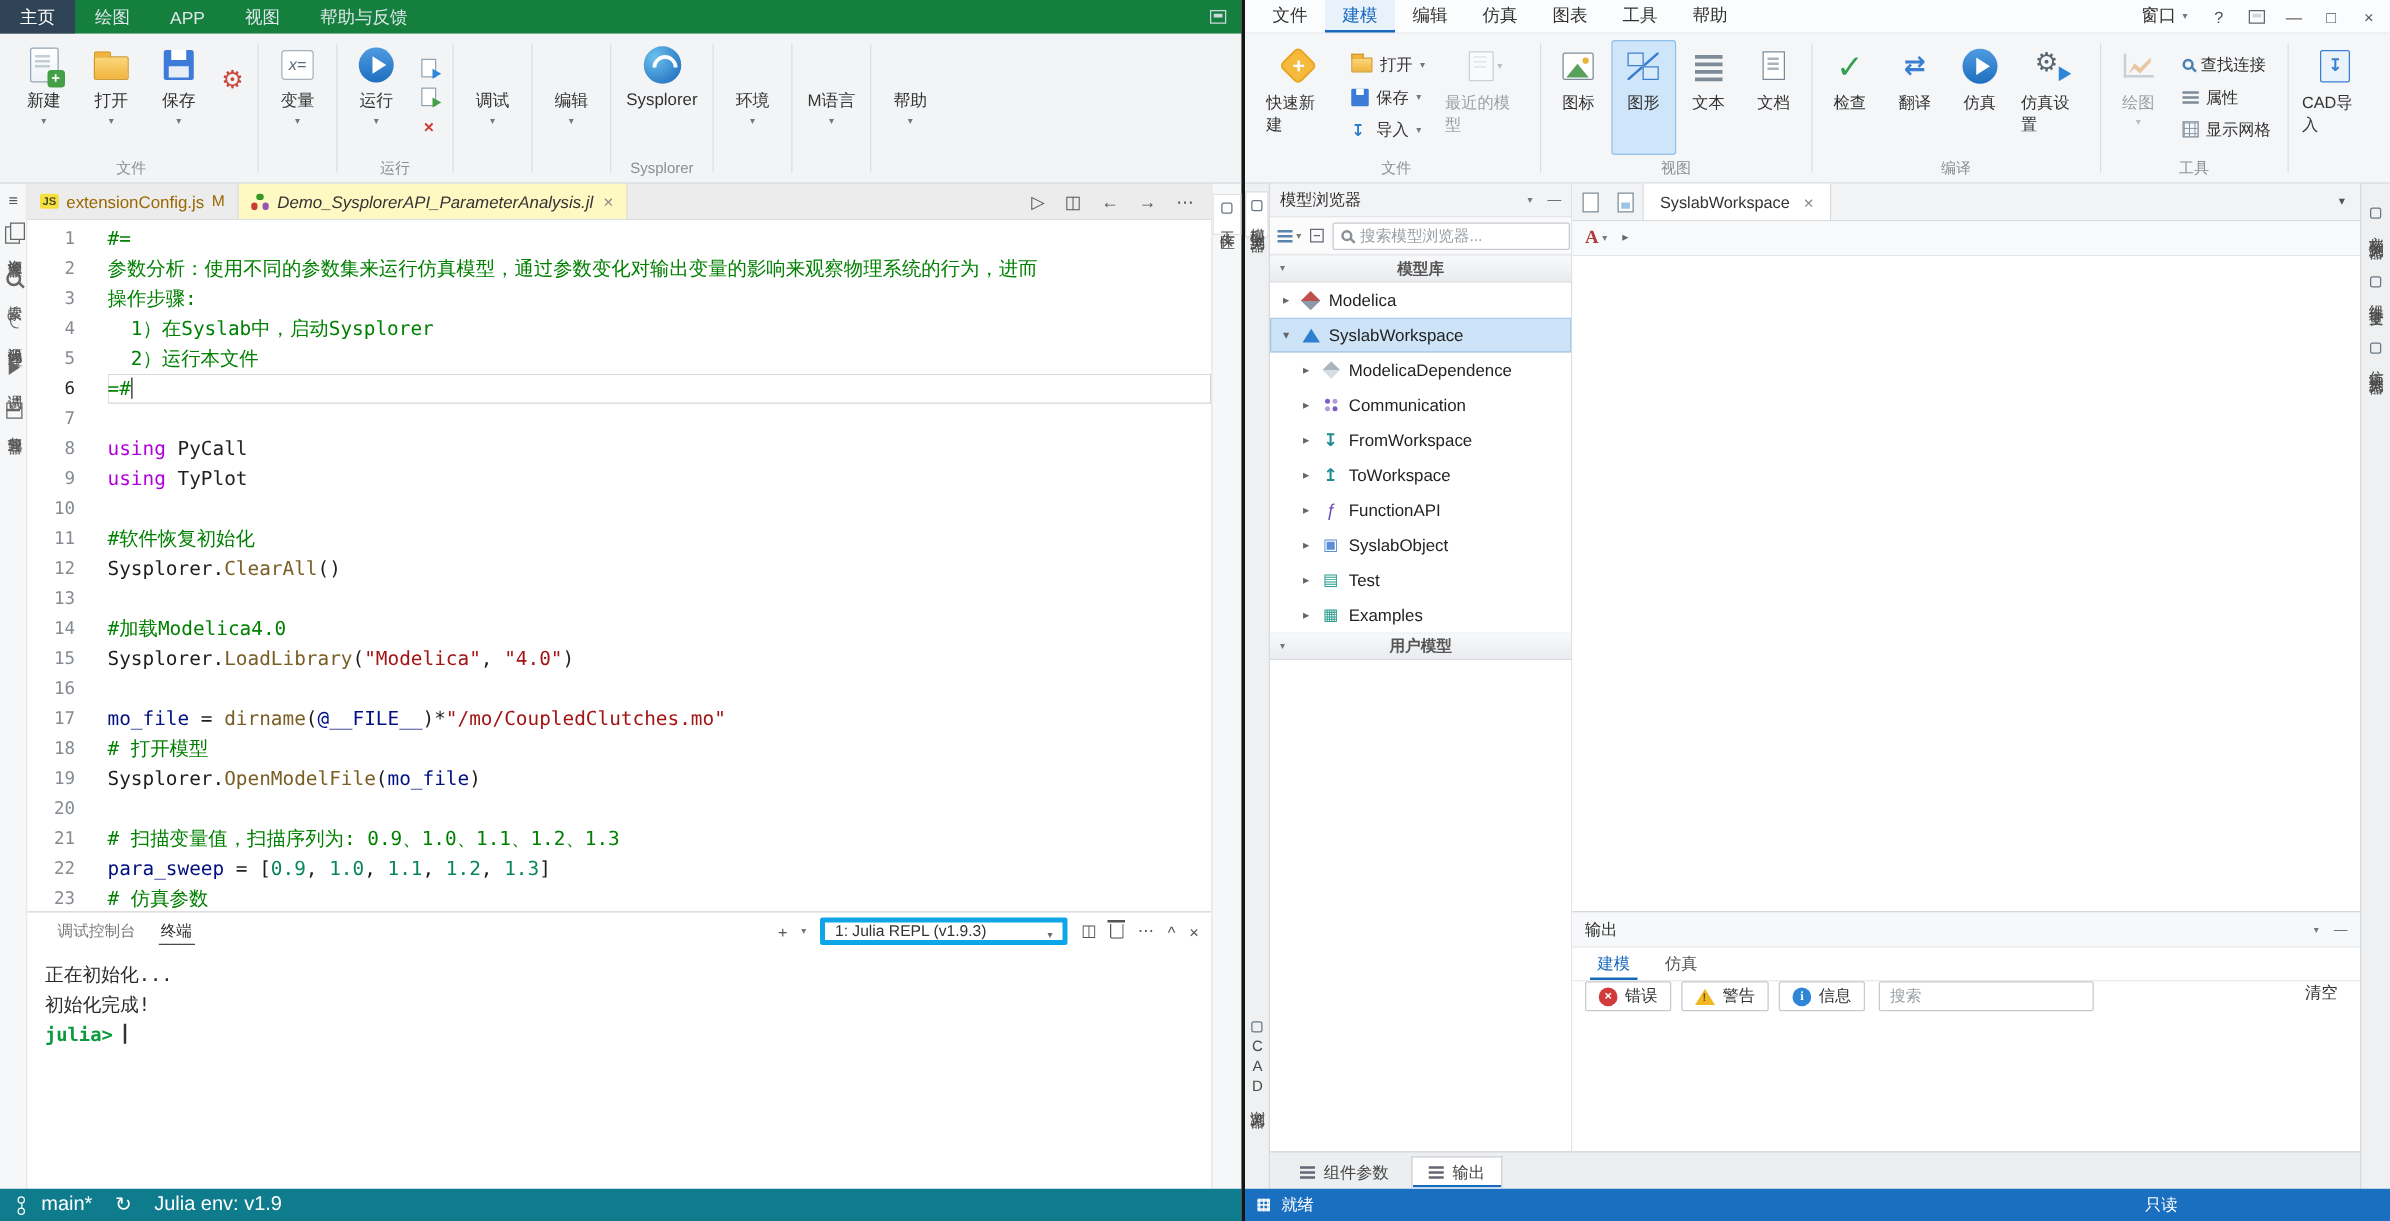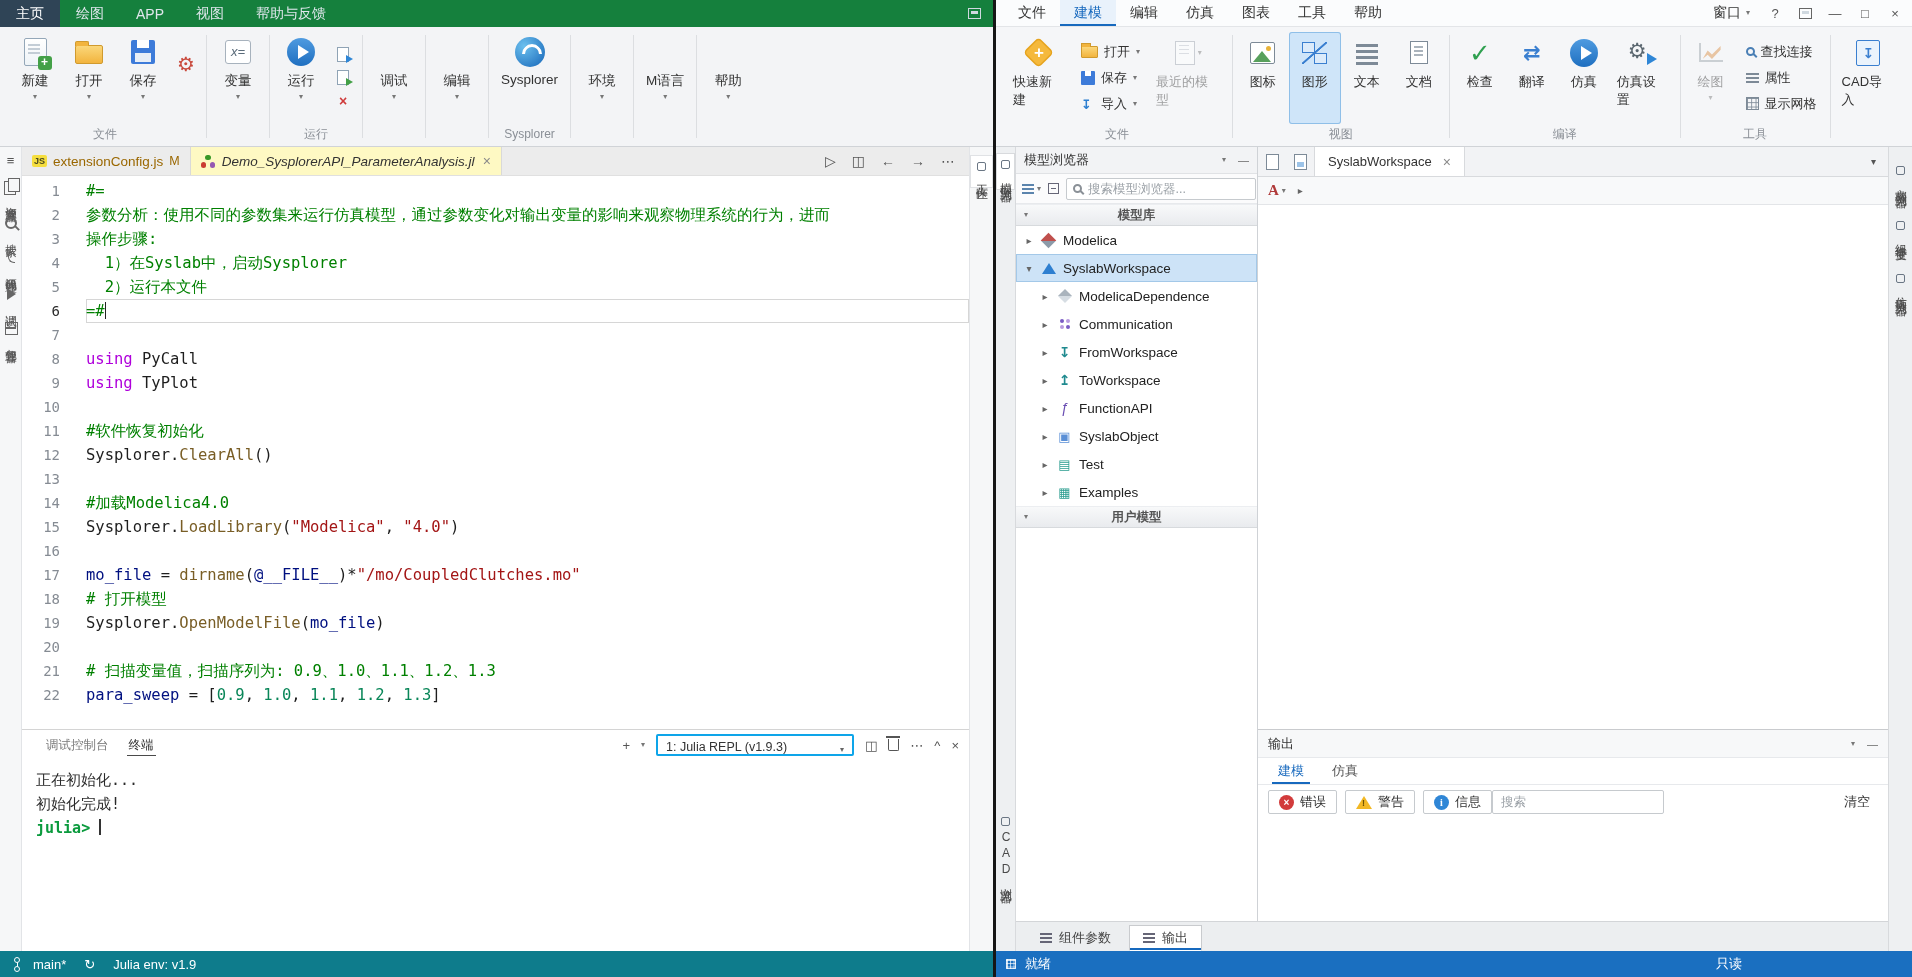--- a/index.html
+++ b/index.html
@@ -96,30 +96,30 @@
 .tok-nb{color:#098658}
 .tok-vr{color:#001080}
 .caret{display:inline-block;width:1.5px;height:17px;background:#222;vertical-align:-3px}
 
 .panel{flex:0 0 222px;border-top:1px solid #d4d4d4;display:flex;flex-direction:column;background:#fff}
 .panel-header{height:30px;flex:0 0 30px;display:flex;align-items:center;padding:0 10px 0 14px}
 .panel-tab{font-size:12.5px;color:#797979;padding:0 10px;height:100%;display:flex;align-items:center;position:relative}
 .panel-tab.active{color:#2f2f2f}
 .panel-tab.active::after{content:"";position:absolute;left:8px;right:8px;bottom:4px;height:1.5px;background:#4a4a4a}
 .panel-actions{margin-left:auto;display:flex;align-items:center;gap:11px;color:#555;font-size:13px}
-.repl-select{display:flex;align-items:flex-end;justify-content:space-between;border:2px solid #0ea5e9;background:#fff;height:22px;padding:0 8px;font-size:12.5px;color:#333;border-radius:2px;min-width:198px}
+.repl-select{display:flex;align-items:flex-end;justify-content:space-between;border:4px solid #0ea5e9;background:#fff;height:22px;padding:0 8px;font-size:12.5px;color:#333;border-radius:2px;min-width:198px}
 .dd3{font-size:8px;color:#666;margin-left:14px}
 .ic-trash{width:11px;height:12px;border:1.5px solid #555;border-top:none;border-radius:0 0 2px 2px;position:relative;display:inline-block;margin-top:3px}
 .ic-trash::before{content:"";position:absolute;top:-3px;left:-3px;width:14px;height:1.5px;background:#555}
 .terminal{flex:1;padding:8px 14px;font-family:"DejaVu Sans Mono","Liberation Mono",monospace;font-size:15px;color:#2a2a2a}
 .tline{height:24px;line-height:24px}
 .tprompt{color:#0a9a3d;font-weight:bold}
 .tcursor{display:inline-block;width:1.5px;height:16px;background:#333;margin-left:9px;vertical-align:-2px}
 
-.lw-status{height:26px;flex:0 0 26px;background:#0e7c8c;color:#fff;display:flex;align-items:center;font-size:13px}
+.lw-status{height:26px;flex:0 0 26px;background:#0e7c8c;color:#fff;display:flex;align-items:center;font-size:16px}
 .st-left{display:flex;align-items:center;padding-left:6px}
 .st-right{margin-left:auto;display:flex;align-items:center;padding-right:6px}
 .st-item{display:flex;align-items:center;gap:5px;padding:0 9px;height:26px;white-space:nowrap}
 .ic-branch{width:11px;height:13px;position:relative;display:inline-block;border-left:1.5px solid #fff;margin-left:2px}
 .ic-branch::before{content:"";position:absolute;left:-4px;top:-1px;width:4px;height:4px;border:1.5px solid #fff;border-radius:50%;background:#0e7c8c}
 .ic-branch::after{content:"";position:absolute;left:-4px;bottom:-1px;width:4px;height:4px;border:1.5px solid #fff;border-radius:50%;background:#0e7c8c}
 .ic-bell{width:11px;height:10px;border:1.5px solid #fff;border-bottom:none;border-radius:6px 6px 0 0;position:relative;display:inline-block;margin-top:-2px}
 .ic-bell::after{content:"";position:absolute;bottom:-3px;left:-3px;right:-3px;height:1.5px;background:#fff}
 
 .ws-strip{width:24px;flex:0 0 24px;background:#f6f7f8;border-left:1px solid #e2e4e7;display:flex;flex-direction:column;align-items:center;padding-top:8px}
@@ -225,21 +225,21 @@
 .cv-tool{display:flex;align-items:center;gap:3px;color:#666;font-size:10px}
 .ared{color:#b03a3a;font-size:15px;font-weight:bold;font-family:"Liberation Serif","DejaVu Serif",serif}
 .cv-canvas{flex:1;background:#fff}
 
 .output-panel{flex:0 0 192px;border-top:1px solid #c9cbce;display:flex;flex-direction:column;background:#fff}
 .op-header{height:28px;flex:0 0 28px;display:flex;align-items:center;padding:0 10px;font-size:13px;color:#333;background:#f7f8f9;border-bottom:1px solid #e7e9ec}
 .op-tabs{height:27px;flex:0 0 27px;display:flex;align-items:stretch;gap:4px;padding:0 8px;border-bottom:1px solid #e7e9ec}
 .op-tab{display:flex;align-items:center;padding:0 12px;font-size:13px;color:#555;position:relative}
 .op-tab.active{color:#1769be}
 .op-tab.active::after{content:"";position:absolute;left:6px;right:6px;bottom:0;height:2px;background:#1769be}
-.op-filter{height:34px;flex:0 0 34px;display:flex;align-items:center;gap:0;padding:0 10px}
+.op-filter{height:34px;flex:0 0 34px;display:flex;gap:11px;padding:0 10px}
 .op-btn{display:flex;align-items:center;gap:6px;border:1px solid #c6cace;background:#fff;height:24px;padding:0 10px;font-size:13px;color:#333;border-radius:2px}
 .op-search{width:172px;height:24px;border:1px solid #c6cace;background:#fff;display:flex;align-items:center;padding:0 8px;border-radius:2px}
 .op-clear{margin-left:auto;color:#333;font-size:13px;padding:0 8px}
 .op-body{flex:1}
 .ic-err{width:15px;height:15px;border-radius:50%;background:#d23b3b;color:#fff;display:inline-flex;align-items:center;justify-content:center;font-size:10px;font-weight:bold}
 .ic-err::before{content:"×"}
 .ic-warn{width:0;height:0;border-left:8px solid transparent;border-right:8px solid transparent;border-bottom:13px solid #f2b824;position:relative;display:inline-block}
 .ic-warn::after{content:"!";position:absolute;left:-2px;top:2px;font-size:9px;color:#6e5200;font-weight:bold}
 .ic-info{width:15px;height:15px;border-radius:50%;background:#2f86d6;color:#fff;display:inline-flex;align-items:center;justify-content:center;font-size:10px;font-weight:bold;font-family:"Liberation Serif","DejaVu Serif",serif}
 .ic-info::before{content:"i"}
@@ -485,20 +485,21 @@
             <div class="code-line"><span class="ln">13</span><span class="lc"></span></div>
             <div class="code-line"><span class="ln">14</span><span class="lc"><span class="tok-cm">#加载Modelica4.0</span></span></div>
             <div class="code-line"><span class="ln">15</span><span class="lc"><span class="tok-pl">Sysplorer.</span><span class="tok-fn">LoadLibrary</span><span class="tok-pl">(</span><span class="tok-st">"Modelica"</span><span class="tok-pl">, </span><span class="tok-st">"4.0"</span><span class="tok-pl">)</span></span></div>
             <div class="code-line"><span class="ln">16</span><span class="lc"></span></div>
             <div class="code-line"><span class="ln">17</span><span class="lc"><span class="tok-vr">mo_file</span><span class="tok-pl"> = </span><span class="tok-fn">dirname</span><span class="tok-pl">(</span><span class="tok-vr">@__FILE__</span><span class="tok-pl">)*</span><span class="tok-st">"/mo/CoupledClutches.mo"</span></span></div>
             <div class="code-line"><span class="ln">18</span><span class="lc"><span class="tok-cm"># 打开模型</span></span></div>
             <div class="code-line"><span class="ln">19</span><span class="lc"><span class="tok-pl">Sysplorer.</span><span class="tok-fn">OpenModelFile</span><span class="tok-pl">(</span><span class="tok-vr">mo_file</span><span class="tok-pl">)</span></span></div>
             <div class="code-line"><span class="ln">20</span><span class="lc"></span></div>
             <div class="code-line"><span class="ln">21</span><span class="lc"><span class="tok-cm"># 扫描变量值，扫描序列为: 0.9、1.0、1.1、1.2、1.3</span></span></div>
             <div class="code-line"><span class="ln">22</span><span class="lc"><span class="tok-vr">para_sweep</span><span class="tok-pl"> = [</span><span class="tok-nb">0.9</span><span class="tok-pl">, </span><span class="tok-nb">1.0</span><span class="tok-pl">, </span><span class="tok-nb">1.1</span><span class="tok-pl">, </span><span class="tok-nb">1.2</span><span class="tok-pl">, </span><span class="tok-nb">1.3</span><span class="tok-pl">]</span></span></div>
+            <div class="code-line"><span class="ln">23</span><span class="lc"><span class="tok-cm"># 仿真参数</span></span></div>
           </div>
 
         <div class="panel">
           <div class="panel-header">
             <span class="panel-tab">调试控制台</span>
             <span class="panel-tab active">终端</span>
             <div class="panel-actions">
               <span>+</span>
               <span class="dd">▾</span>
               <span class="repl-select">

